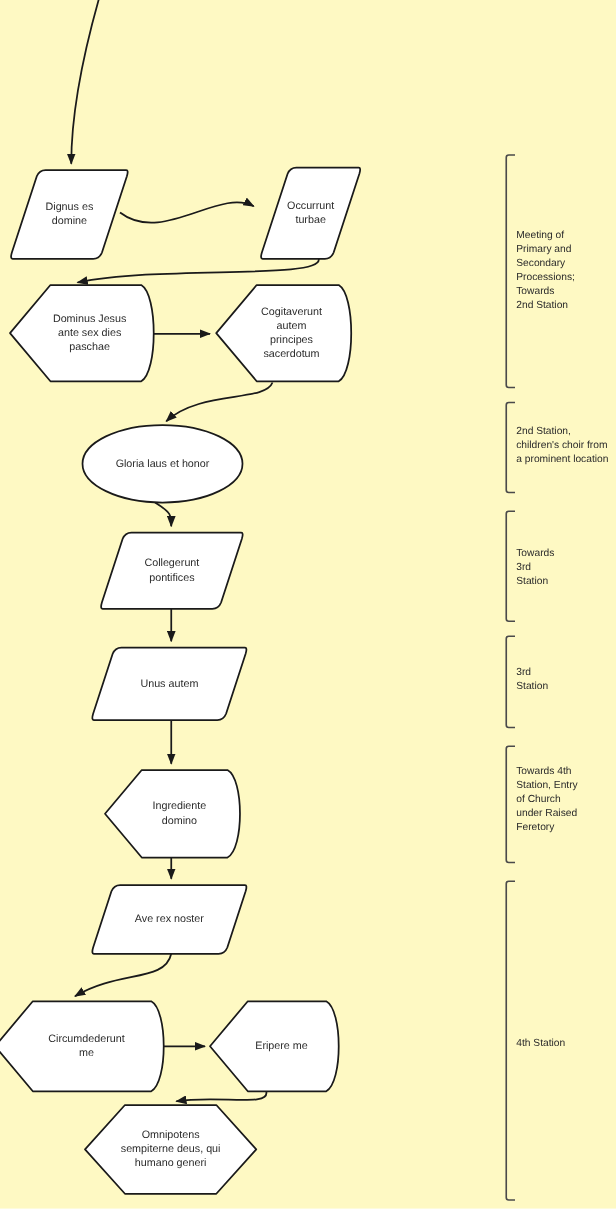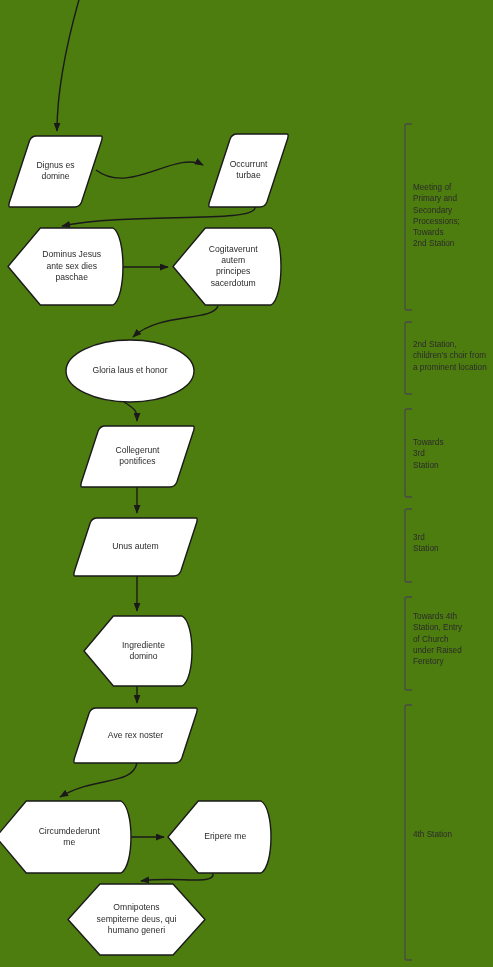--- a/index.html
+++ b/index.html
@@ -9,21 +9,21 @@
     background: #ffffff;
   }
   body {
     font-family: "Liberation Sans", sans-serif;
     color: #1a1a1a;
   }
   #diagram-root {
     position: relative;
     width: 493px;
     height: 967px;
-    background: #4d7c0f;
+    background: #fef9c3;
     overflow: hidden;
   }
   #flow-svg {
     position: absolute;
     top: 0;
     left: 0;
     width: 493px;
     height: 967px;
   }
   .node-shape {

